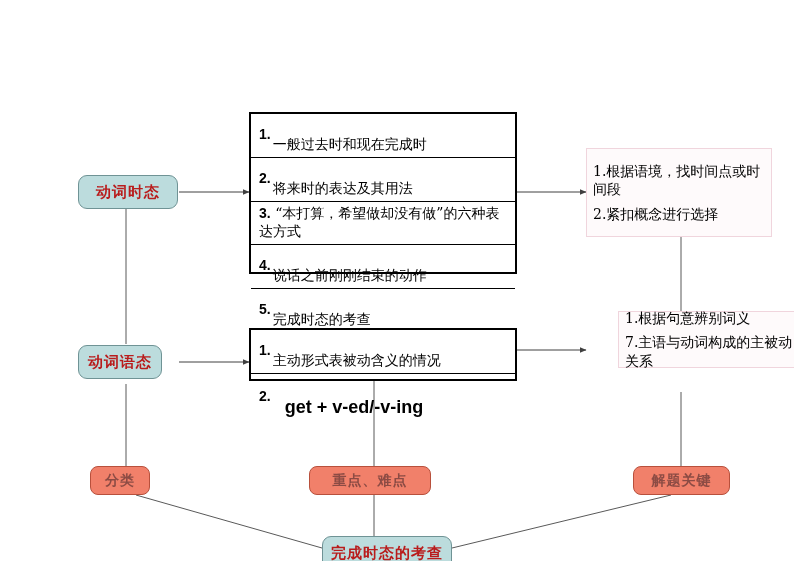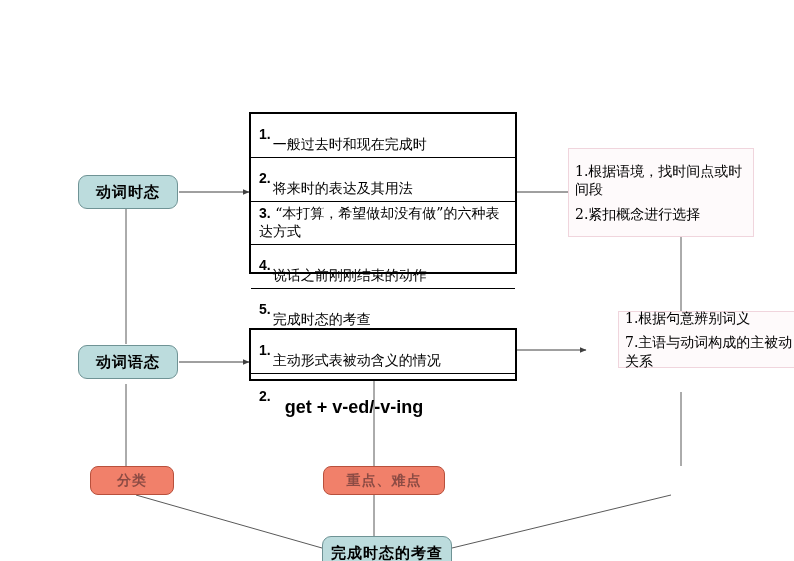--- a/index.html
+++ b/index.html
@@ -27,21 +27,21 @@
   }
   .node {
     position: absolute;
     box-sizing: border-box;
   }
   
   .concept {
     background: #bcdcdd;
     border: 1px solid #6f9395;
     border-radius: 9px;
-    color: #000000;
+    color: #b91c1c;
     font-family: "DejaVu Serif", "Liberation Serif", serif;
     font-size: 15px;
     font-weight: 600;
     display: flex;
     align-items: center;
     justify-content: center;
     letter-spacing: 1px;
     white-space: nowrap;
   }
   
@@ -158,21 +158,21 @@
 
     <line x1="136" y1="495" x2="322" y2="548" stroke="#595959" stroke-width="1"></line>
     <line x1="374" y1="495" x2="374" y2="543" stroke="#595959" stroke-width="1"></line>
     <line x1="671" y1="495" x2="452" y2="548" stroke="#595959" stroke-width="1"></line>
   </svg>
 
   <div class="node concept" style="left:78px; top:175px; width:100px; height:34px;">
     <span>动词时态</span>
   </div>
 
-  <div class="node concept" style="left:78px; top:345px; width:100px; height:34px;">
+  <div class="node concept" style="left:78px; top:345px; width:84px; height:34px;">
     <span>动词语态</span>
   </div>
 
   <div class="node listbox" style="left:249px; top:112px; width:268px; height:162px;">
     <div class="row">
       <span class="num">1.</span>
       <span class="txt">一般过去时和现在完成时</span>
     </div>
     <div class="row">
       <span class="num">2.</span>
@@ -196,36 +196,39 @@
     <div class="row">
       <span class="num">1.</span>
       <span class="txt">主动形式表被动含义的情况</span>
     </div>
     <div class="row mono">
       <span class="num">2.</span>
       <span class="txt">get + v-ed/-v-ing</span>
     </div>
   </div>
 
-  <div class="node keybox" style="left:568px; top:148px; width:186px; height:89px;">
+  <div class="node keybox" style="left:586px; top:148px; width:186px; height:89px;">
     <div class="kline">1.根据语境，找时间点或时间段</div>
     <div class="kline">2.紧扣概念进行选择</div>
   </div>
 
   <div class="node keybox" style="left:618px; top:311px; width:186px; height:57px;">
     <div class="kline">1.根据句意辨别词义</div>
     <div class="kline">7.主语与动词构成的主被动关系</div>
   </div>
 
-  <div class="node category" style="left:90px; top:466px; width:84px; height:29px;">
+  <div class="node category" style="left:90px; top:466px; width:60px; height:29px;">
     <span>分类</span>
   </div>
 
-  <div class="node category" style="left:323px; top:466px; width:122px; height:29px;">
+  <div class="node category" style="left:309px; top:466px; width:122px; height:29px;">
     <span>重点、难点</span>
   </div>
 
+  <div class="node category" style="left:633px; top:466px; width:97px; height:29px;">
+    <span>解题关键</span>
+  </div>
 
   <div class="node concept" style="left:322px; top:536px; width:130px; height:34px;">
     <span>完成时态的考查</span>
   </div>
 
 </div>
 
 </body></html>

